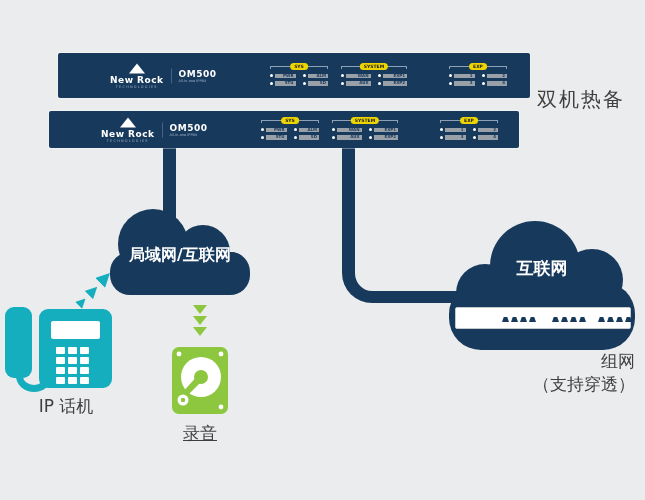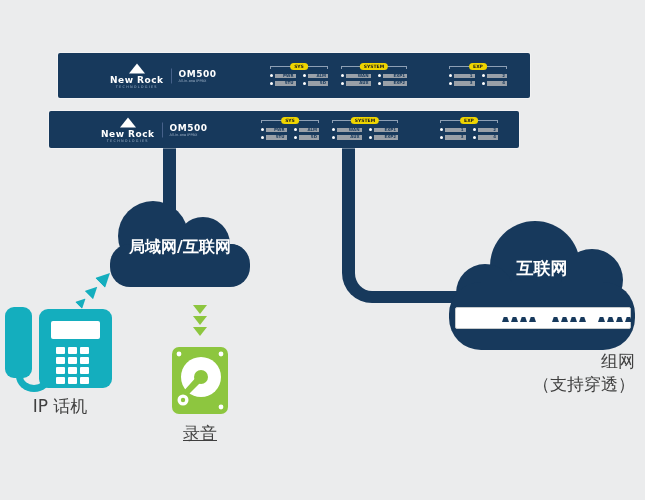--- a/index.html
+++ b/index.html
@@ -36,21 +36,21 @@
   .led .lbar{display:block;width:100%;height:4.5px;background:#99a0a8;color:#17395c;font-size:4px;font-weight:bold;line-height:4.5px;text-align:right;padding-right:2px;box-sizing:border-box;}
 
   .ha-label{position:absolute;left:537px;top:86px;width:105px;font-size:20px;color:#3f3f3f;letter-spacing:2px;white-space:nowrap;z-index:4;}
 
   
   .connector-a{position:absolute;left:163px;top:148px;width:13px;height:70px;background:#17395c;z-index:1;}
   .connector-b{position:absolute;left:342px;top:148px;width:130px;height:155px;border-left:13px solid #17395c;border-bottom:12px solid #17395c;border-bottom-left-radius:30px;box-sizing:border-box;z-index:1;}
 
   
   .cloud{position:absolute;z-index:2;}
-  #lan-cloud{left:105px;top:192px;width:150px;height:95px;}
+  #lan-cloud{left:105px;top:200px;width:150px;height:95px;}
   #vpn-cloud{left:447px;top:218px;width:190px;height:132px;}
   .cloud svg{display:block;width:100%;height:100%;}
   .cloud-label{position:absolute;left:0;width:100%;text-align:center;color:#ffffff;font-weight:bold;z-index:3;}
   #lan-cloud .cloud-label{top:45px;font-size:16px;}
   #vpn-cloud .cloud-label{top:39px;font-size:17px;line-height:22px;}
 
   
   .switch{position:absolute;left:455px;top:307px;width:174px;height:20px;background:#ffffff;border:1px solid #c6cacc;border-radius:2px;z-index:3;display:flex;align-items:center;}
   .port-group{position:absolute;top:50%;transform:translateY(-50%);display:flex;align-items:flex-end;gap:2px;}
   .pg1{left:34px;} .pg2{left:84px;} .pg3{left:130px;}
@@ -64,21 +64,21 @@
   .handset{position:absolute;left:5px;top:307px;width:27px;height:71px;background:#14aebe;border-radius:9px;}
   .phone-body{position:absolute;left:39px;top:309px;width:73px;height:79px;background:#14aebe;border-radius:9px;}
   .phone-screen{position:absolute;left:12px;top:12px;width:49px;height:18px;background:#ffffff;border-radius:2px;}
   .keypad{position:absolute;left:17px;top:38px;display:grid;grid-template-columns:repeat(3,9px);grid-auto-rows:7px;gap:3px;}
   .key{background:#ffffff;border-radius:1px;}
   .cord{position:absolute;left:16px;top:360px;width:36px;height:32px;border:7px solid #14aebe;border-radius:50%;border-top-color:transparent;box-sizing:border-box;}
   .sig{position:absolute;background:#14aebe;clip-path:polygon(0 0,100% 50%,0 100%);transform:rotate(-45deg);}
   .sig1{left:77px;top:297px;width:10px;height:10px;}
   .sig2{left:87px;top:285px;width:12px;height:12px;}
   .sig3{left:98px;top:271px;width:14px;height:14px;}
-  .phone-label{position:absolute;left:6px;top:394px;width:108px;text-align:center;color:#3f3f3f;font-size:17px;line-height:25px;z-index:4;white-space:nowrap;}
+  .phone-label{position:absolute;left:12px;top:394px;width:108px;text-align:center;color:#3f3f3f;font-size:17px;line-height:25px;z-index:4;white-space:nowrap;}
 
   
   .chev{position:absolute;width:14px;height:9px;background:#8dc63f;clip-path:polygon(0 0,100% 0,50% 100%);z-index:2;}
   .chev1{left:193px;top:305px;} .chev2{left:193px;top:316px;} .chev3{left:193px;top:327px;}
   .hdd{position:absolute;left:172px;top:347px;width:56px;height:67px;z-index:2;}
   .hdd svg{display:block;width:100%;height:100%;}
   .rec-label{position:absolute;left:122px;top:422px;width:156px;text-align:center;color:#3f3f3f;z-index:4;}
   .rec-line1{font-size:17px;line-height:23px;text-decoration:underline;}
   .rec-line2{font-size:15px;line-height:21px;white-space:nowrap;}
 </style>
@@ -261,20 +261,21 @@
             </span>
           <span class="led">
               <i class="dot"></i>
               <b class="lbar">4</b>
             </span>
         </div>
       </div>
     </div>
   </div>
 
+  <div class="ha-label">双机热备</div>
 
   <div class="cloud" id="lan-cloud">
     <svg viewBox="0 0 150 95">
       <g fill="#17395c">
         <circle cx="48" cy="44" r="35"></circle>
         <circle cx="98" cy="52" r="27"></circle>
         <circle cx="126" cy="69" r="17"></circle>
         <rect x="5" y="52" width="140" height="43" rx="20"></rect>
       </g>
     </svg>

